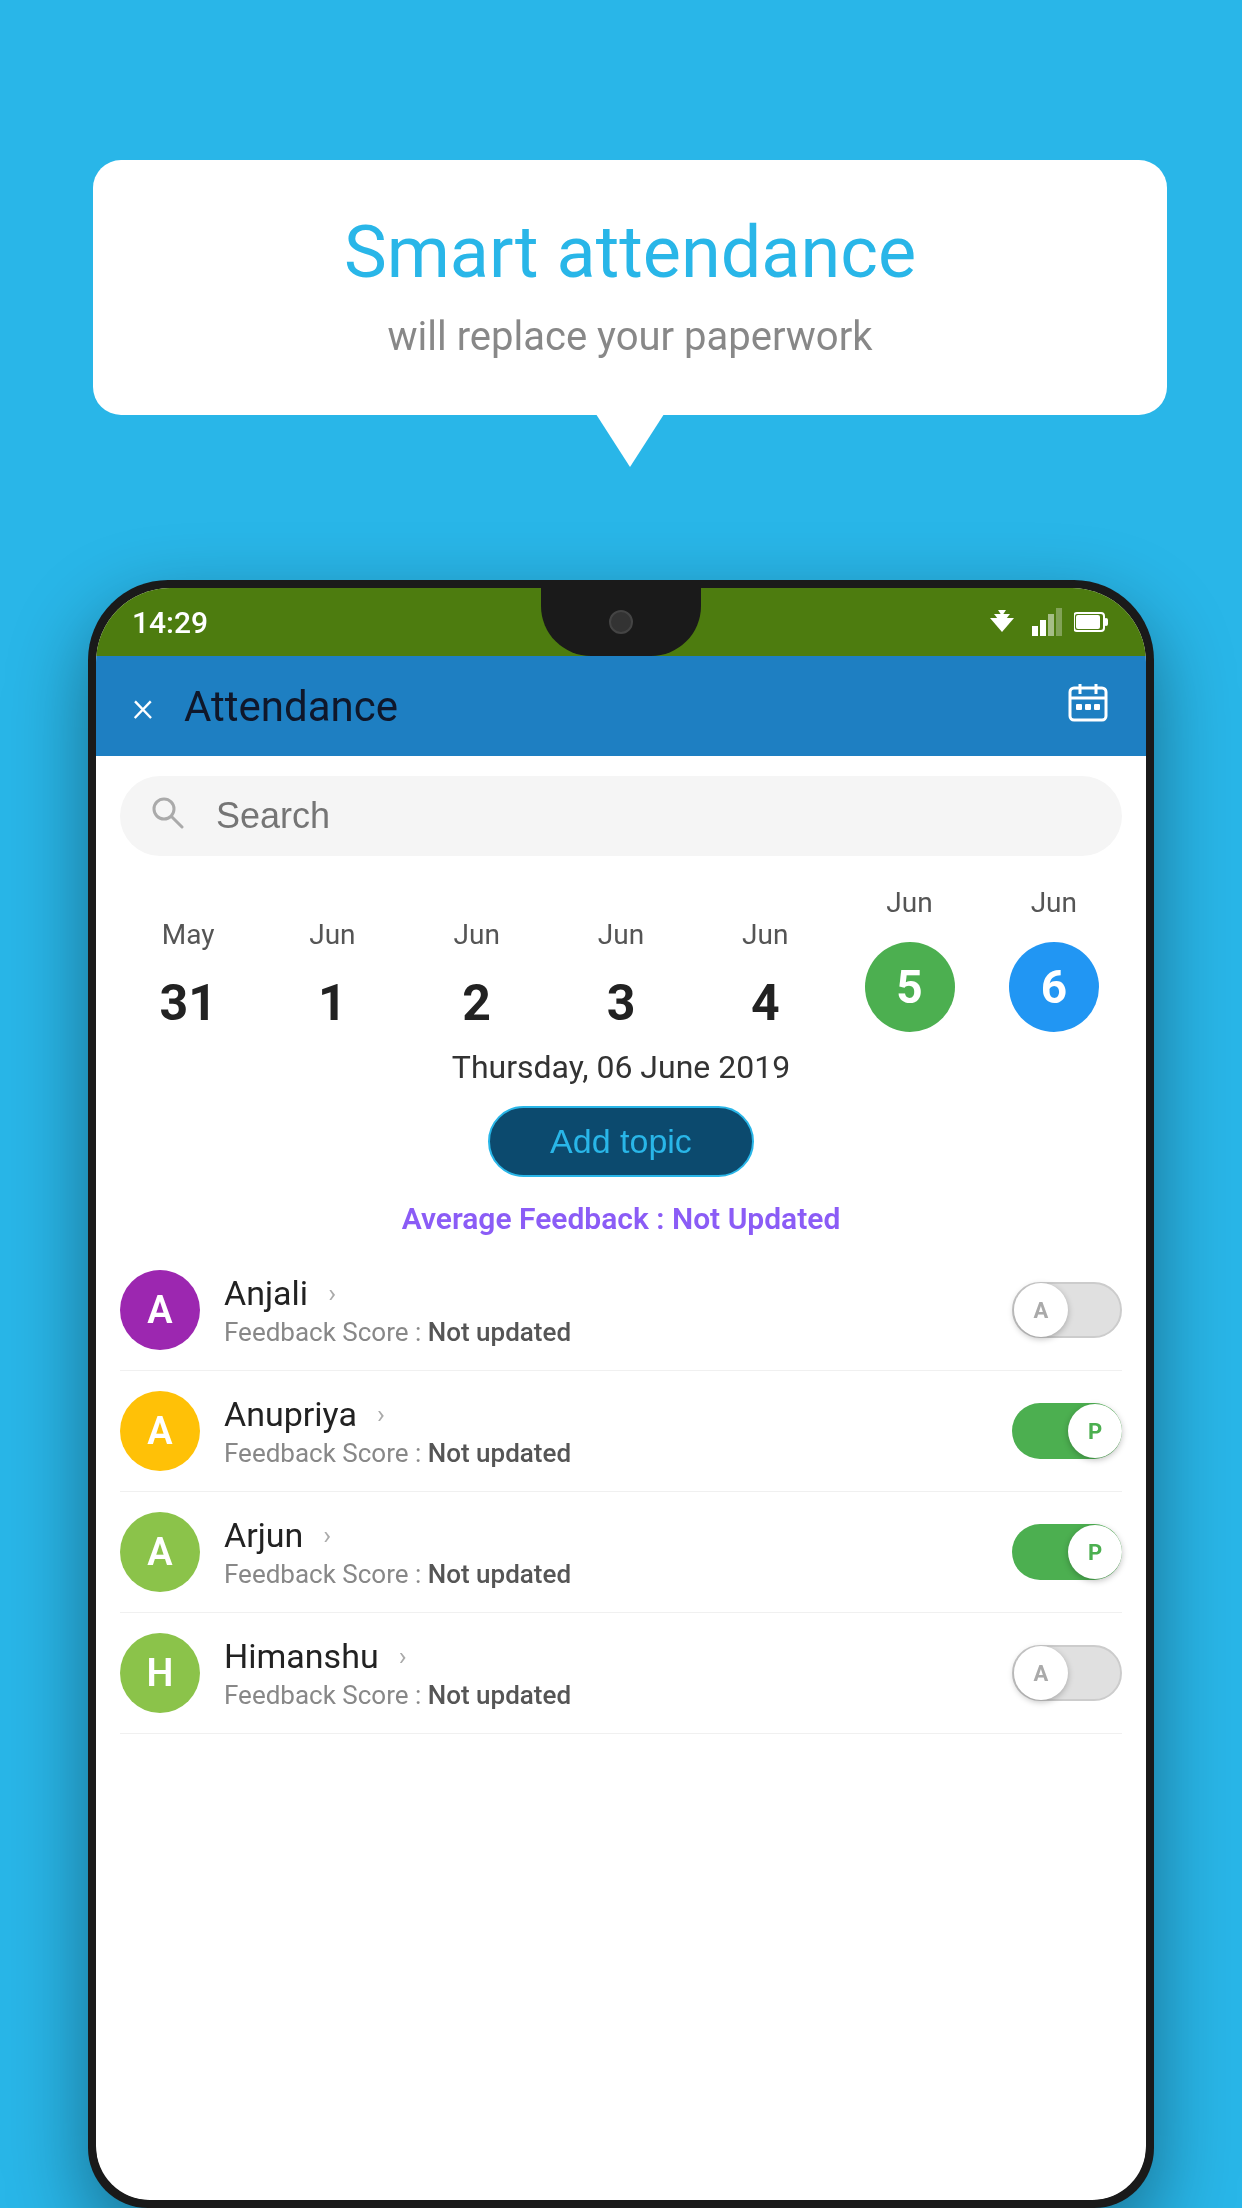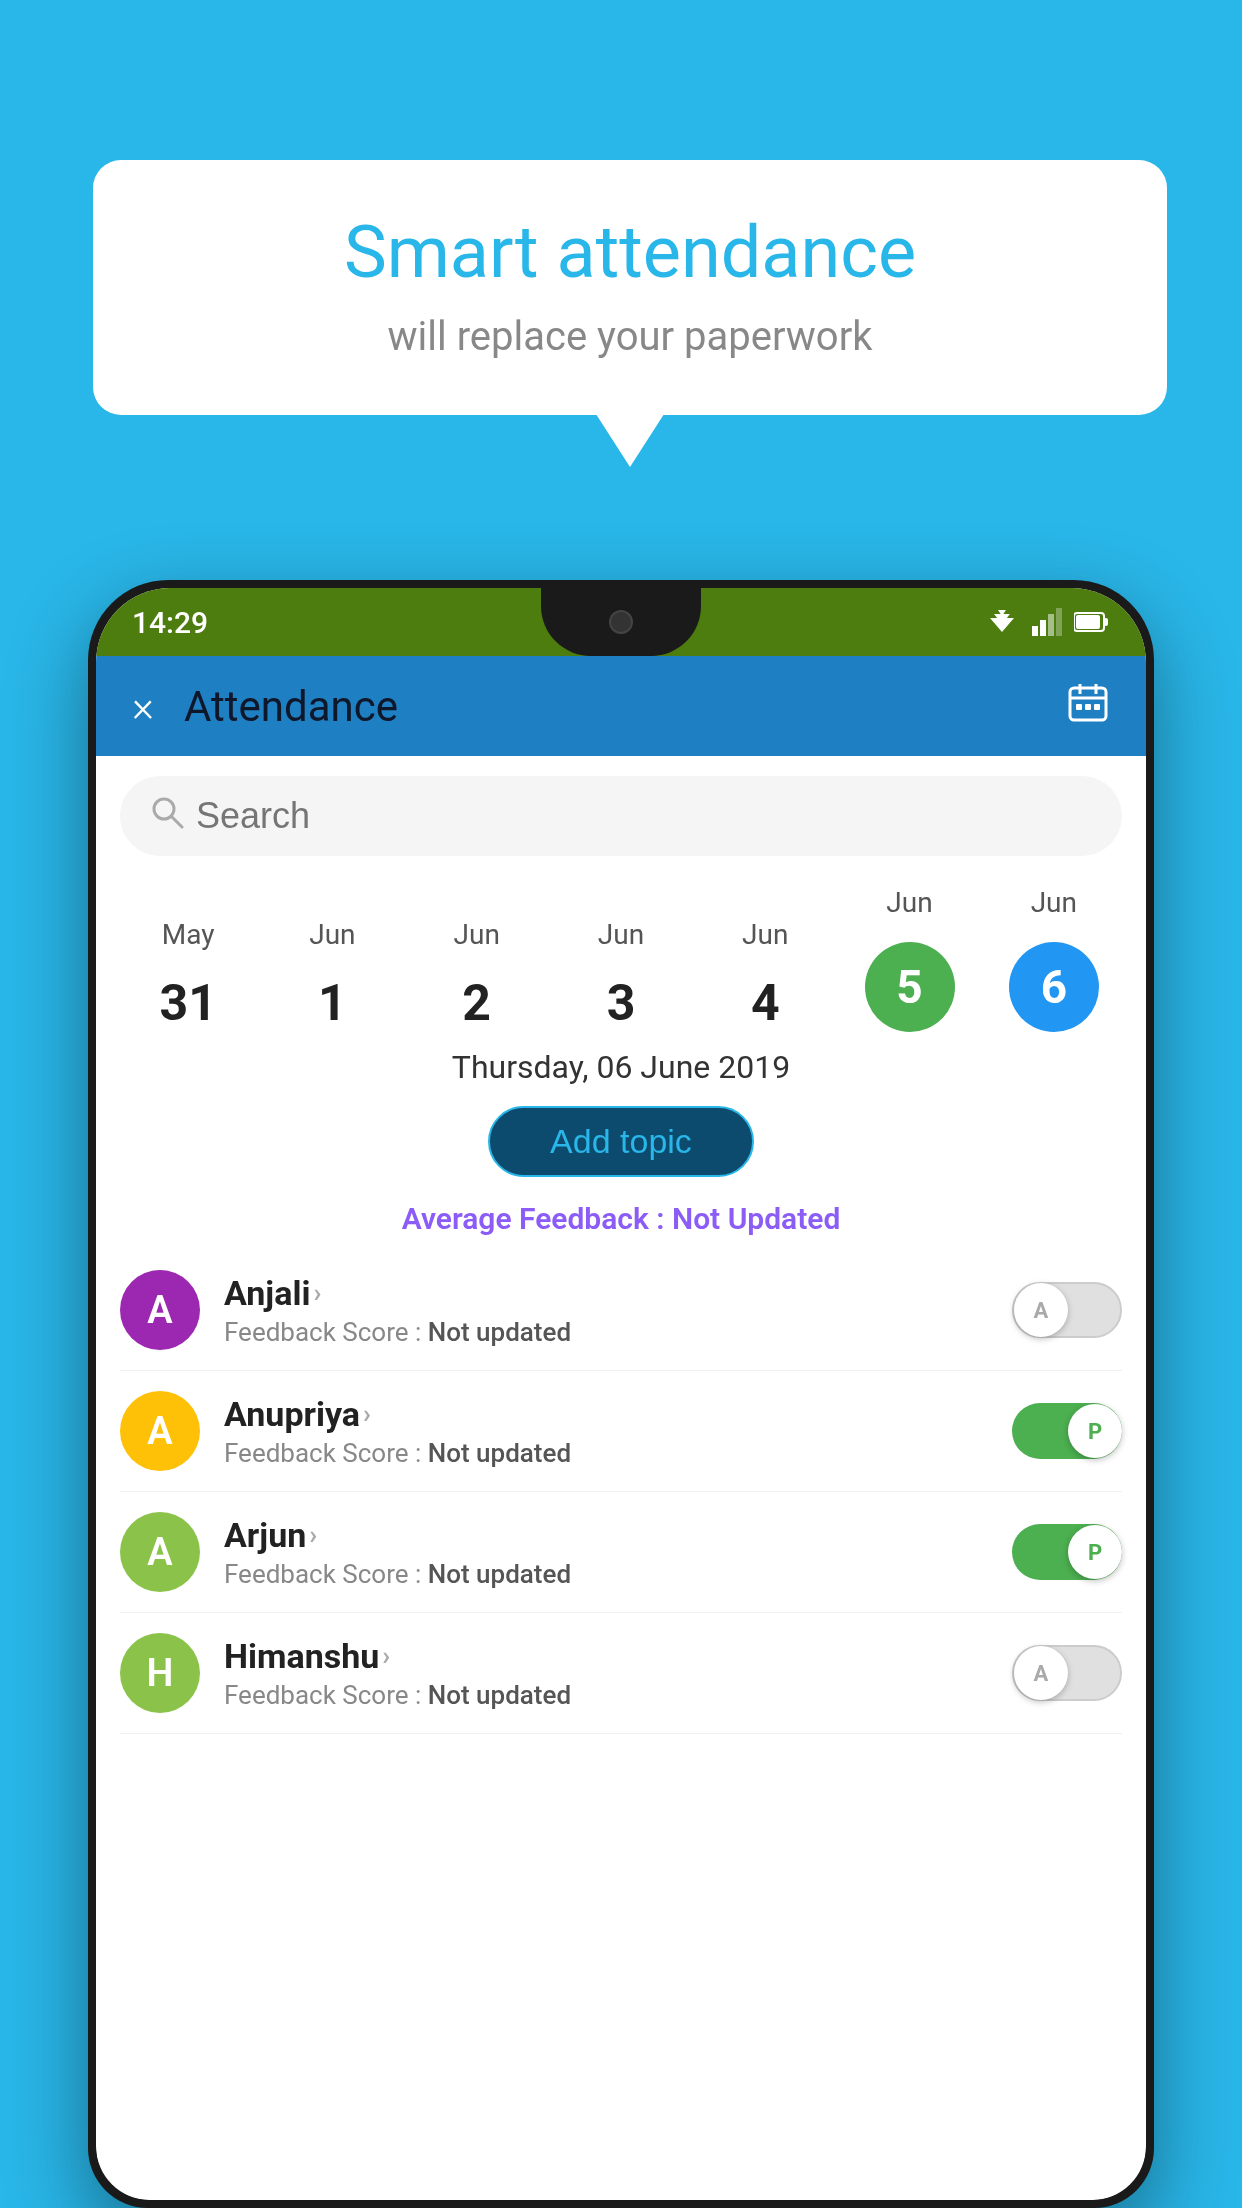--- a/index.html
+++ b/index.html
@@ -157,21 +157,21 @@
 
     
     .search-container {
       background: #f5f5f5;
       margin: 20px 24px;
       border-radius: 40px;
       height: 80px;
       display: flex;
       align-items: center;
       padding: 0 30px;
-      gap: 12px;
+      gap: 32px;
     }
     .search-icon {
       color: #aaa;
       font-size: 34px;
     }
     .search-input {
       border: none;
       background: transparent;
       font-size: 36px;
       color: #999;
@@ -280,25 +280,25 @@
       font-size: 38px;
       font-weight: 600;
       color: white;
       flex-shrink: 0;
     }
     .student-info {
       flex: 1;
     }
     .student-name {
       font-size: 34px;
-      font-weight: 700;
+      font-weight: 400;
       color: #222;
       display: flex;
       align-items: center;
-      gap: 3px;
+      gap: 20px;
     }
     .student-chevron {
       font-size: 26px;
       color: #aaa;
     }
     .student-feedback {
       font-size: 26px;
       color: #888;
       margin-top: 4px;
     }

